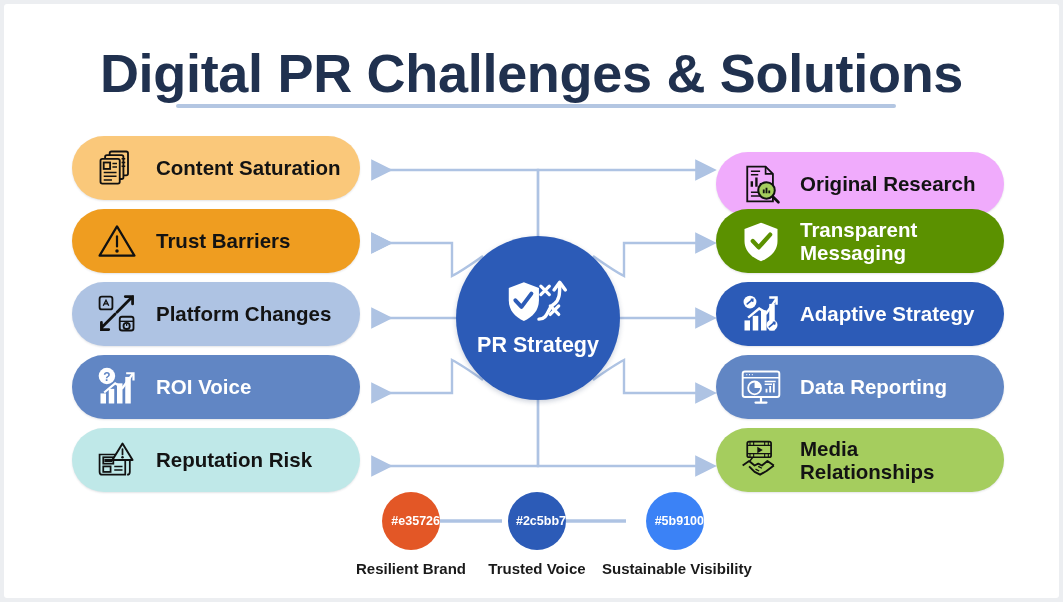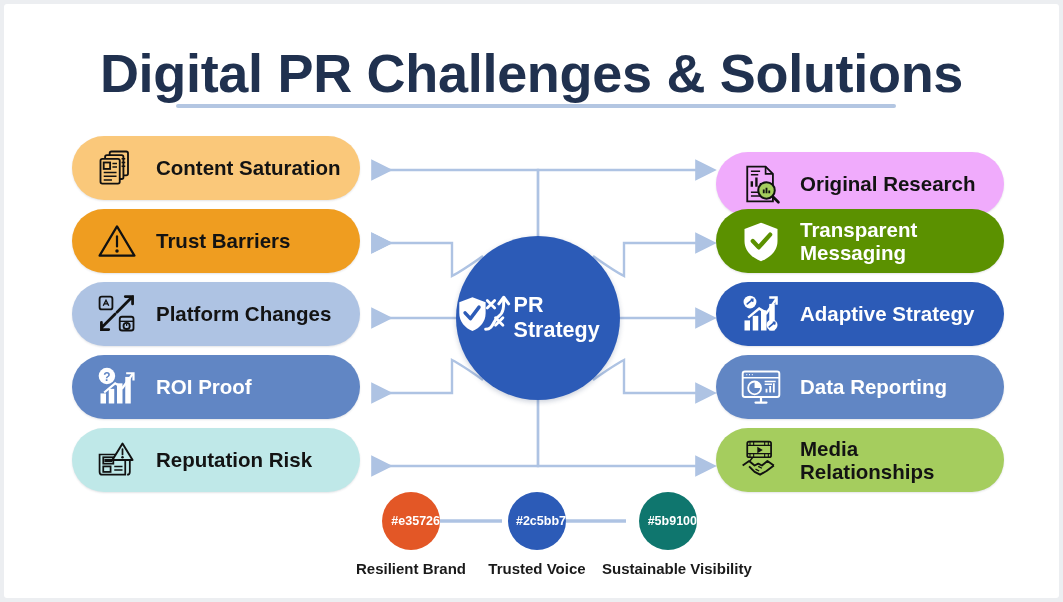--- a/index.html
+++ b/index.html
@@ -66,21 +66,21 @@
   .dark-txt  { color: #131313; }
   .light-txt { color: #ffffff; }
 
   
   #hub {
     position: absolute;
     left: 452px; top: 232px;
     width: 164px; height: 164px;
     border-radius: 50%;
     background: #2c5bb7;
-    display: flex; flex-direction: row;
+    display: flex; flex-direction: column;
     align-items: center; justify-content: center;
     box-shadow: 0 2px 5px rgba(25,45,90,0.22);
   }
   #hub-icon { width: 66px; height: 52px; margin-bottom: 2px; }
   #hub-label {
     color: #ffffff;
     font-size: 21.5px;
     font-weight: bold;
   }
 
@@ -190,21 +190,21 @@
           <rect x="15" y="26" width="6" height="16"></rect>
           <rect x="24" y="20" width="6" height="22"></rect>
           <rect x="33" y="13" width="6" height="29"></rect>
           <circle cx="13" cy="12" r="9"></circle>
         </g>
         <text x="13" y="17" font-size="13" font-weight="bold" fill="#6186c4" text-anchor="middle" font-family="Liberation Sans, sans-serif">?</text>
         <path d="M10 30 L22 20 L30 25 L41 10" stroke="#fff" stroke-width="2.4" fill="none"></path>
         <path d="M34 9h8v8" stroke="#fff" stroke-width="2.4" fill="none"></path>
       </svg>
     </span>
-    <span class="lbl light-txt">ROI Proof</span>
+    <span class="lbl light-txt">ROI Voice</span>
   </div>
 
   <div class="pill left-pill" style="top:424px;background:#bfe8e8">
     <span class="ico">
       <svg viewBox="0 0 48 48" width="44" height="44" fill="none" stroke="#111" stroke-width="1.9">
         <path d="M5 18h28v22H8a3 3 0 0 1-3-3z"></path>
         <path d="M33 21h5v16a3 3 0 0 1-3 3"></path>
         <rect x="9" y="21" width="11" height="7" fill="none"></rect>
         <path d="M10.2 24.5h8.6" stroke-width="3.4"></path>
         <rect x="9" y="31" width="8" height="6"></rect>
@@ -327,19 +327,19 @@
     <div class="lg-node" style="left:28px;background:#e35726">
       <span>#e35726</span>
     </div>
     <div class="lg-cap" style="left:-3px;width:120px">Resilient Brand</div>
 
     <div class="lg-node" style="left:154px;background:#2c5bb7">
       <span>#2c5bb7</span>
     </div>
     <div class="lg-cap" style="left:123px;width:120px">Trusted Voice</div>
 
-    <div class="lg-node" style="left:285px;background:#0f766e">
+    <div class="lg-node" style="left:292px;background:#3b82f6">
       <span>#5b9100</span>
     </div>
     <div class="lg-cap" style="left:248px;width:140px">Sustainable Visibility</div>
   </div>
 
 </div>
 
 </body></html>

